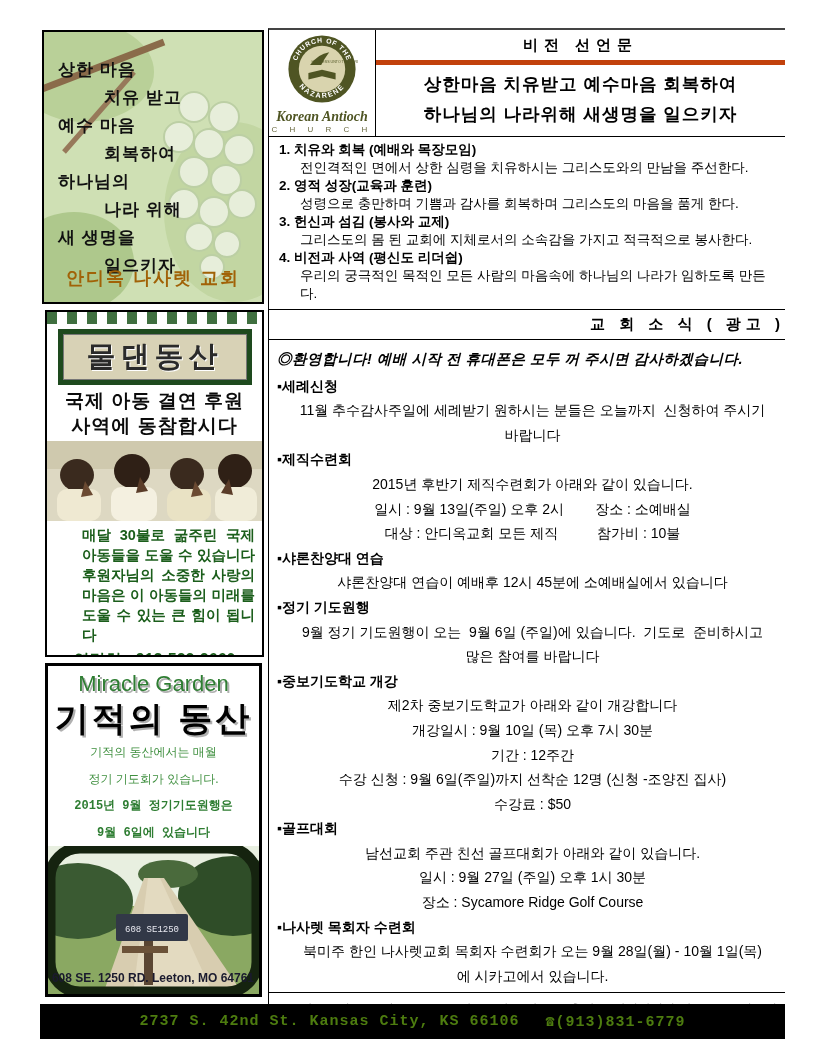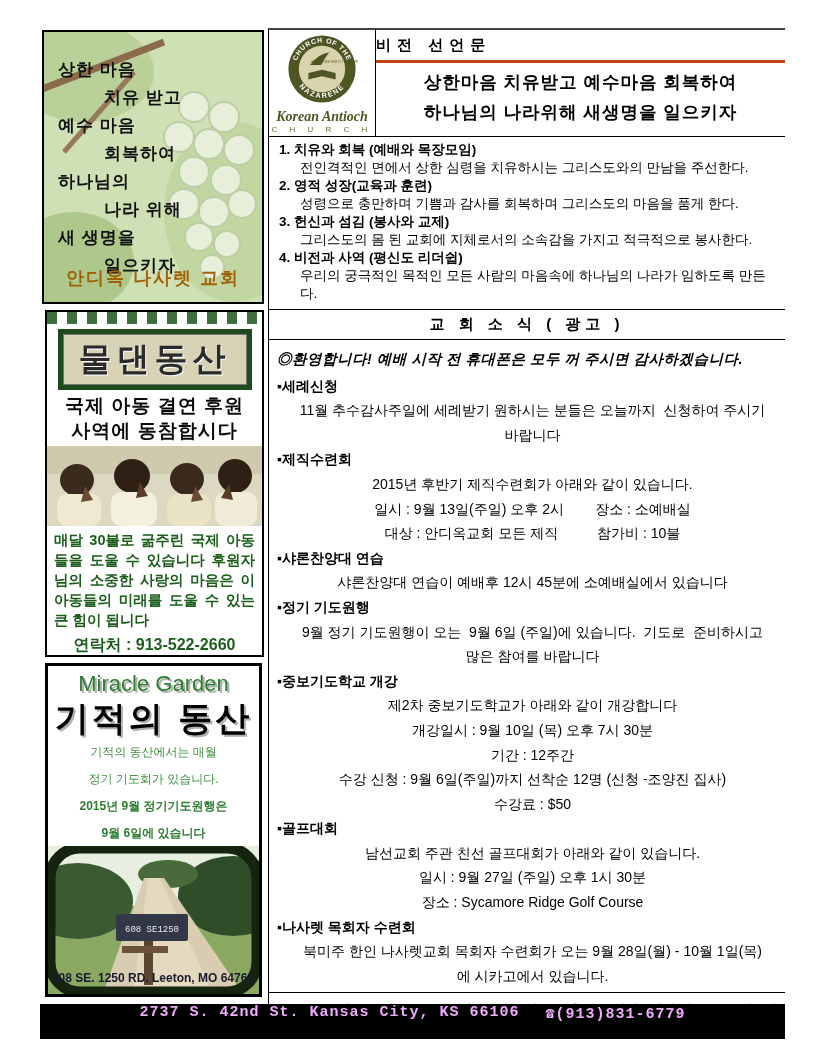--- a/index.html
+++ b/index.html
@@ -12,66 +12,66 @@
   .poem{position:relative;padding:12px 0 0 14px;font-size:17px;font-weight:bold;
         line-height:28px;letter-spacing:1px;color:#111;margin-top:12px;}
   .poem-line.indent{padding-left:46px;}
   .poem-church{position:absolute;bottom:12px;left:0;right:0;text-align:center;
         font-size:18px;font-weight:bold;letter-spacing:2px;color:#a16207;}
 
   
   .garden-box{position:absolute;left:45px;top:310px;width:215px;height:343px;border:2px solid #000;background:#fff;overflow:hidden;}
   .awning{height:12px;background:repeating-linear-gradient(90deg,#3f6f3f 0 10px,#ffffff 10px 20px);}
   .garden-title-outer{margin:5px auto 3px;width:184px;background:#1e4a1e;padding:5px;}
-  .garden-title-inner{background:#d8d2b6;border:1px solid #777;text-align:center;font-size:33px;
+  .garden-title-inner{background:#d8d2b6;border:1px solid #777;text-align:center;font-size:29px;
         font-weight:bold;color:#2a2a2a;letter-spacing:5px;padding:2px 0;text-shadow:1px 1px 0 #fff;}
   .garden-sub{text-align:center;font-weight:bold;font-size:19px;letter-spacing:1px;line-height:25px;color:#0a0a0a;}
   .children-photo{display:block;margin:3px 0 2px;width:215px;height:80px;}
-  .garden-body{padding:2px 7px 0;font-size:14.5px;font-weight:bold;color:#1b5e1b;line-height:20px;text-align:justify;}
+  .garden-body{padding:2px 7px 0;font-size:14.5px;font-weight:bold;color:#1b5e1b;line-height:20px;text-align:justify;margin-left:28px;}
   .garden-contact{text-align:center;font-size:16px;font-weight:bold;color:#1b5e1b;margin-top:5px;}
   .garden-ministry{text-align:center;font-family:"Liberation Serif",serif;font-size:20px;font-weight:bold;
         color:#1d4d1d;margin-top:2px;text-shadow:1px 1px 0 #9aa89a;white-space:nowrap;}
 
   
   .miracle-box{position:absolute;left:45px;top:663px;width:211px;height:328px;border:3px solid #000;
         overflow:hidden;text-align:center;background:#fff;}
   .miracle-title-en{margin-top:5px;font-size:22px;font-weight:normal;color:#2e7d32;text-shadow:2px 2px 0 #b0b0b0;}
   .miracle-title-ko{font-size:34px;font-weight:bold;color:#000000;text-shadow:2px 2px 0 #b0b0b0;
         letter-spacing:3px;line-height:42px;}
   .miracle-line{font-size:12px;color:#3f8f3f;line-height:27px;}
-  .miracle-line.bold{font-weight:bold;color:#2e7d32;}
+  .miracle-line.bold{font-weight:bold;color:#2e7d32;font-family:Liberation Mono, monospace;}
   .road-photo{position:absolute;left:0;bottom:0;width:211px;height:148px;}
 
   
   .right-col{position:absolute;left:268px;top:28px;width:516px;border-left:1px solid #000;border-top:2px solid #444;}
   .vision-top{display:flex;border-bottom:1px solid #000;}
   .logo-cell{width:106px;border-right:1px solid #000;text-align:center;padding:3px 0 2px;}
   .logo-name{font-family:"Liberation Serif",serif;font-style:italic;font-weight:bold;font-size:14px;
         color:#4f5523;line-height:15px;}
   .logo-sub{font-size:8px;letter-spacing:5px;color:#6a6a40;margin-top:1px;}
   .vision-right{flex:1;}
-  .vision-header{border-bottom:3px solid #c2410c;text-align:left;font-size:15px;font-weight:bold;
+  .vision-header{border-bottom:5px solid #c2410c;text-align:center;font-size:15px;font-weight:bold;
         letter-spacing:6px;padding:6px 0 5px;}
   .vision-statement{text-align:center;font-size:17.5px;font-weight:bold;line-height:30px;padding:4px 0 6px;letter-spacing:1px;}
   .vision-list{padding:4px 6px 4px 10px;font-size:13.5px;line-height:18px;}
   .vi-title{font-weight:bold;}
   .vi-body{padding-left:21px;}
-  .news-header{border-top:1px solid #000;border-bottom:1px solid #000;margin-top:2px;text-align:center;
+  .news-header{border-top:1px solid #000;border-bottom:1px solid #000;margin-top:2px;text-align:right;
         font-weight:bold;font-size:15px;letter-spacing:5px;padding:5px 0;}
   .news-body{padding:7px 6px 4px 8px;font-size:14px;line-height:24.6px;}
   .welcome{font-size:14.5px;font-weight:bold;font-style:italic;letter-spacing:0.5px;margin-bottom:2px;}
   .news-title{font-weight:bold;}
   .news-line{padding-left:9px;white-space:pre-wrap;text-align:center;}
   .prayer-row{border-top:1px solid #000;display:flex;justify-content:space-between;
         font-size:12.5px;padding:8px 8px 10px 6px;}
 
   
-  .footer-bar{position:absolute;left:40px;top:1004px;width:745px;height:35px;background:#000;color:#f0abfc;
+  .footer-bar{position:absolute;left:40px;top:1004px;width:745px;height:35px;background:#000;color:#4d7c0f;
         font-family:"Liberation Mono",monospace;font-size:15px;font-weight:bold;display:flex;
-        justify-content:center;gap:26px;letter-spacing:1px;}
+        align-items:center;justify-content:center;gap:26px;letter-spacing:1px;}
 </style>
 </head>
 <body>
 
 <div id="page">
 
   <div class="poem-box">
     <svg class="poem-bg" viewBox="0 0 218 270" preserveAspectRatio="none">
       <rect width="218" height="270" fill="#cfe0b4"></rect>
       <ellipse cx="40" cy="40" rx="70" ry="50" fill="#b9d098"></ellipse>

